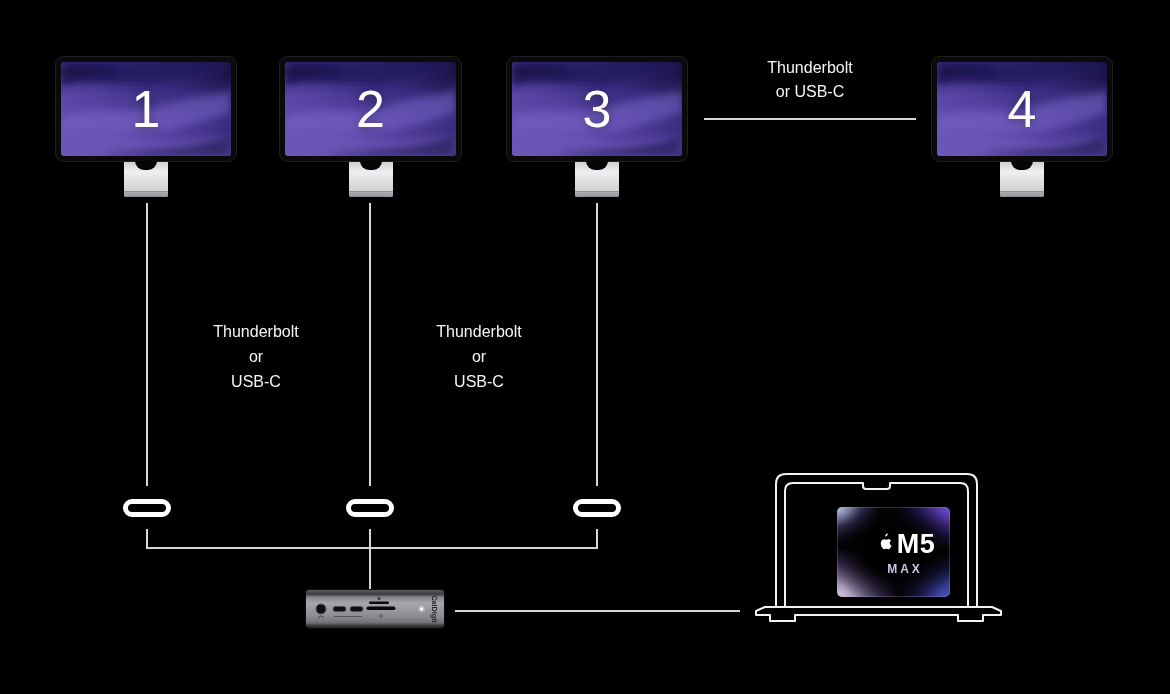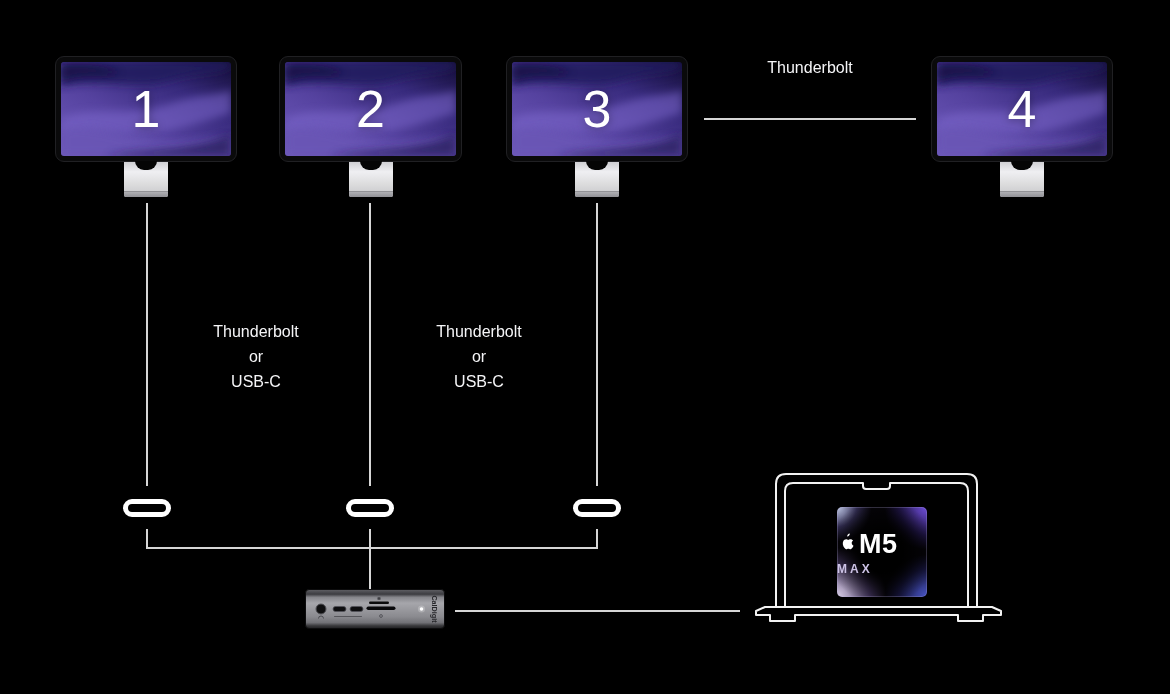--- a/index.html
+++ b/index.html
@@ -64,29 +64,30 @@
   .lbl{position:absolute;color:#f5f5f7;font-size:16px;line-height:25px;text-align:center;}
   #lbl34{left:700px;top:56px;width:220px;line-height:24px;}
   #lblA{left:156px;top:319px;width:200px;}
   #lblB{left:379px;top:319px;width:200px;}
   
   .dock{position:absolute;left:305px;top:589px;width:140px;height:40px;}
   
   .laptop{position:absolute;left:748px;top:466px;width:262px;height:162px;}
   .chip{
     position:absolute;left:837px;top:507px;width:90px;height:90px;border-radius:5px;
-    display:flex;flex-direction:column;align-items:flex-start;justify-content:center;
+    display:flex;flex-direction:column;align-items:center;justify-content:center;
     background:
       radial-gradient(60% 60% at 50% 50%, #000 38%, rgba(0,0,0,0) 100%),
       radial-gradient(55% 55% at 0% 0%, rgba(205,215,245,.95), rgba(120,110,200,.40) 40%, rgba(0,0,0,0) 70%),
       radial-gradient(62% 62% at 100% 0%, rgba(118,82,230,.95), rgba(60,40,140,.50) 50%, rgba(0,0,0,0) 76%),
       radial-gradient(72% 72% at 0% 100%, rgba(232,220,245,.95), rgba(150,120,210,.45) 50%, rgba(0,0,0,0) 76%),
       radial-gradient(62% 62% at 100% 100%, rgba(80,95,220,.90), rgba(50,50,150,.40) 50%, rgba(0,0,0,0) 76%),
       #060409;
     box-shadow:inset 0 0 0 1px rgba(185,175,225,.25);
+    padding-left:23px;
   }
   .chip-row{display:flex;align-items:center;gap:4px;}
   .chip-row svg{display:block;margin-top:-3px;}
   .chip-name{font-size:27px;font-weight:600;color:#fff;letter-spacing:.5px;}
   .chip-tier{font-size:12px;font-weight:600;color:#cdc3e6;letter-spacing:3px;margin-top:2px;}
   .defs-hidden{position:absolute;width:0;height:0;overflow:hidden;}
 </style>
 </head>
 <body>
 
@@ -149,20 +150,21 @@
       <svg class="wp" viewBox="0 0 344 194" preserveAspectRatio="none">
           <use href="#wallpaper"></use>
         </svg>
       <div class="num">4</div>
     </div>
     <div class="stand"></div>
   </div>
 
   <div class="lbl" id="lbl34">
     <div>Thunderbolt</div>
+    <div>or USB-C</div>
   </div>
   <div class="hline" id="tb34line"></div>
 
   <div class="vline" id="cable1"></div>
   <div class="vline" id="cable2"></div>
   <div class="vline" id="cable3"></div>
 
   <div class="lbl" id="lblA">
     <div>Thunderbolt</div>
     <div>or</div>

